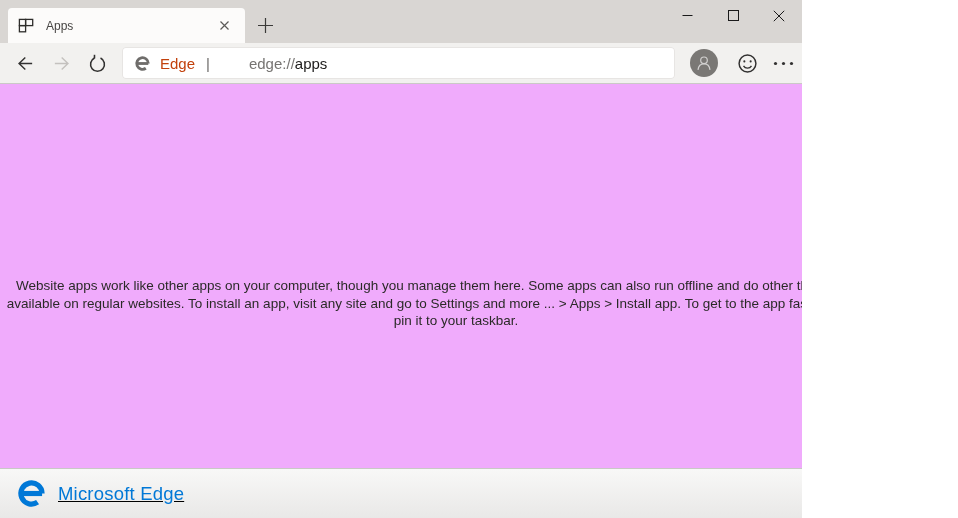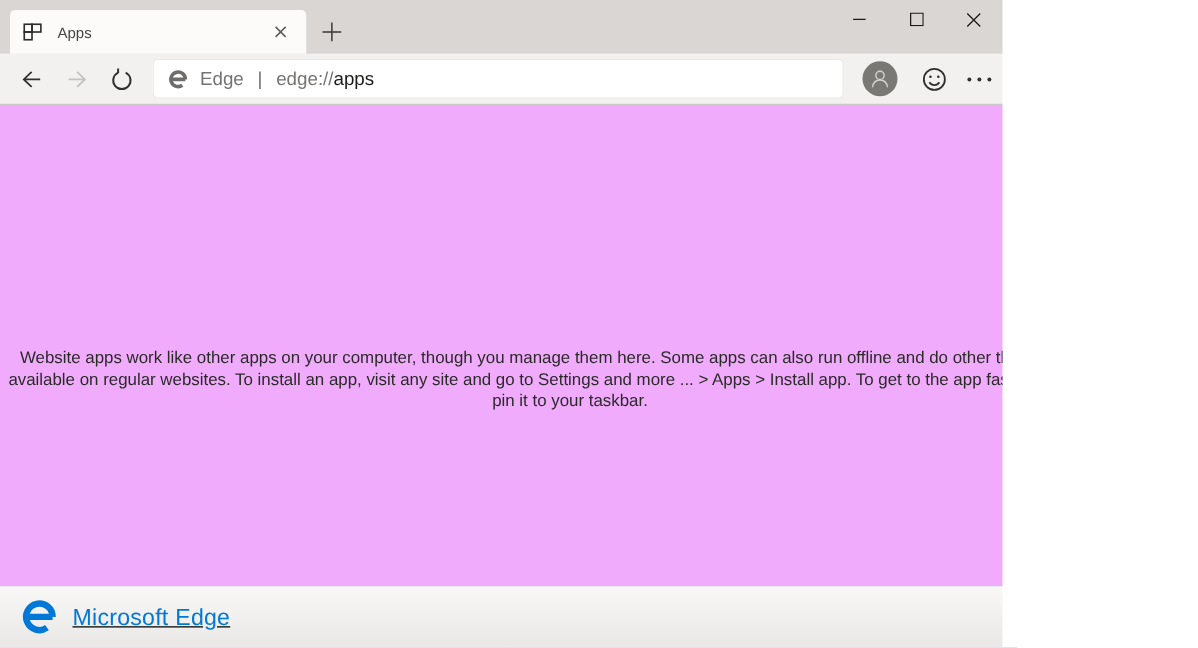--- a/index.html
+++ b/index.html
@@ -42,23 +42,23 @@
     height: 41px; background: #f2f1ef; border-bottom: 1px solid #cbc9c7;
     display: flex; align-items: center; flex: 0 0 auto; padding-left: 7px;
   }
   .nav-btn { width: 44px; height: 38px; display: flex; align-items: center; justify-content: center; }
   .address-bar {
     margin-left: 6px; width: 665px; height: 32px; background: #fff;
     border-radius: 4px; display: flex; align-items: center; padding: 0 12px;
     box-shadow: 0 0 0 1px #e7e5e3 inset;
   }
   .site-logo { width: 17px; height: 17px; flex: 0 0 auto; }
-  .site-name { margin-left: 9px; font-size: 15px; color: #737373; }
+  .site-name { margin-left: 9px; font-size: 15px; color: #c2410c; }
   .url-sep { margin: 0 11px; color: #6e6c6a; font-size: 15px; font-weight: 300; }
-  .url-scheme { font-size: 15px; color: #767472; }
+  .url-scheme { font-size: 15px; color: #767472; margin-left: 28px; }
   .url-host { font-size: 15px; color: #1c1b1a; }
   .avatar-btn {
     margin-left: 15px; width: 28px; height: 28px; border-radius: 50%;
     background: #7a7875; display: flex; align-items: center; justify-content: center;
   }
   .icon-btn { width: 44px; height: 38px; display: flex; align-items: center; justify-content: center; }
   .icon-btn.smiley { margin-left: 11px; }
 
   
   .content { flex: 1 1 auto; background: #f0abfc; overflow: hidden; }

